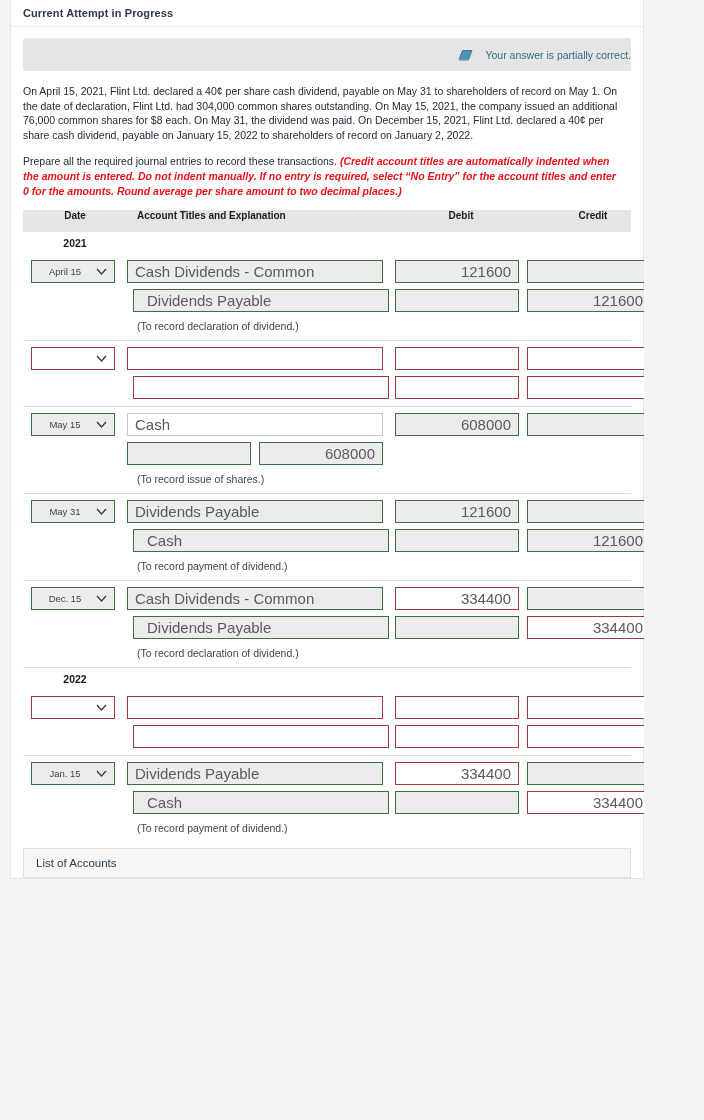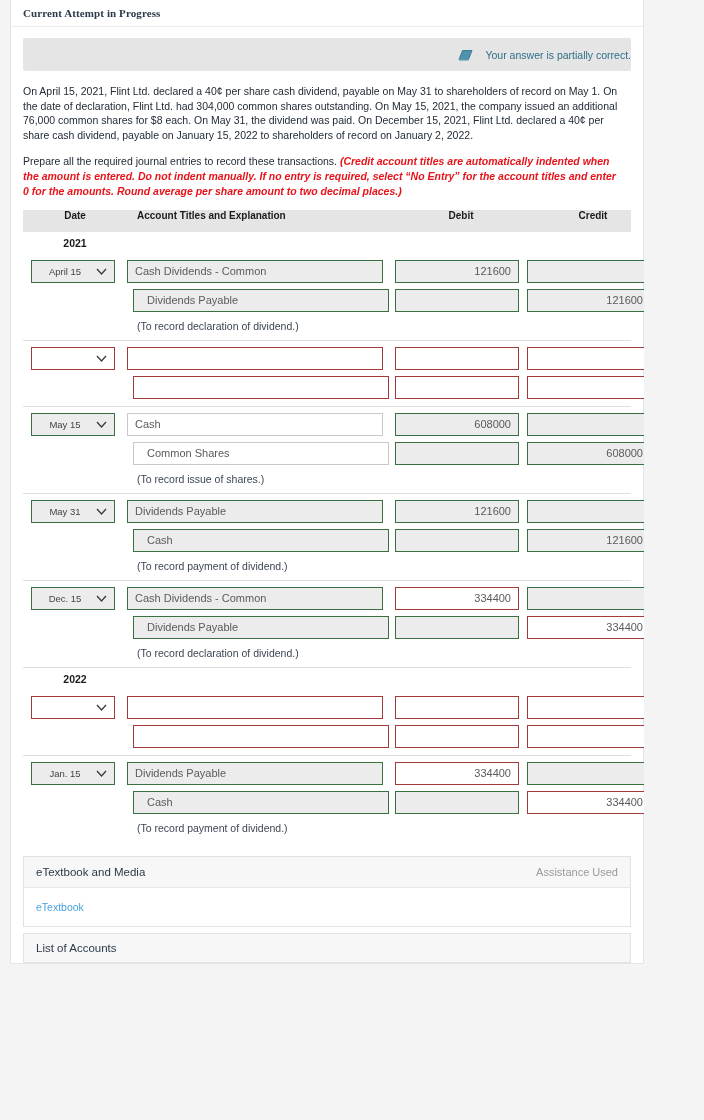--- a/index.html
+++ b/index.html
@@ -28,21 +28,20 @@
   }
 
   
   .attempt-header {
     font-size: 11px;
     font-weight: bold;
     color: #2b3a4a;
     padding: 7px 0 7px 12px;
     border-bottom: 1px solid #ededed;
     letter-spacing: .1px;
-    font-family: Liberation Serif, serif;
   }
 
   
   .alert {
     margin: 11px 12px 0 12px;
     background: #e5e5e5;
     border-radius: 2px;
     height: 33px;
     display: flex;
     align-items: center;
@@ -141,21 +140,21 @@
     margin-top: -3px;
     width: 11px; height: 7px;
   }
 
   
   .inp {
     box-sizing: border-box;
     height: 23px;
     border: 1px solid #3a7040;
     background: #ececec;
-    font-size: 11px;
+    font-size: 15px;
     color: #5b5b5b;
     display: flex;
     align-items: center;
     padding: 0 7px;
   }
   .inp.grey   { border-color: #c9c9c9; background: #ffffff; }
   .inp.red    { border-color: #a33a3a; background: #ffffff; }
   .inp.num    { justify-content: flex-end; }
   .acct-w     { width: 256px; }
   .acct-w.ind { width: 256px; margin-left: 6px; padding-left: 13px;}
@@ -398,25 +397,20 @@
                 </div>
               </div>
               <div class="cell-amt">
                 <div class="inp num amt-w">
                   <span></span>
                 </div>
               </div>
             </div>
             <div class="erow">
               <div class="cell-date"></div>
-              <div class="cell-acct">
-                <div class="inp acct-w ind grey">
-                  <span>Common Shares</span>
-                </div>
-              </div>
               <div class="cell-amt">
                 <div class="inp num amt-w">
                   <span></span>
                 </div>
               </div>
               <div class="cell-amt">
                 <div class="inp num amt-w">
                   <span>608000</span>
                 </div>
               </div>
@@ -605,29 +599,20 @@
                 <div class="inp num amt-w red">
                   <span>334400</span>
                 </div>
               </div>
             </div>
             <div class="expl">(To record payment of dividend.)</div>
           </div>
         </div>
     </div>
 
-    <div class="sub-panel">
-      <div class="sub-head">
-        <span>eTextbook and Media</span>
-        <span class="assist">Assistance Used</span>
-      </div>
-      <div class="sub-body">
-        <a href="#" class="link">eTextbook</a>
-      </div>
-    </div>
 
     <div class="loa">
       <span>List of Accounts</span>
     </div>
 
 
   </div>
 
   <div class="clip-right"></div>
 </div>

